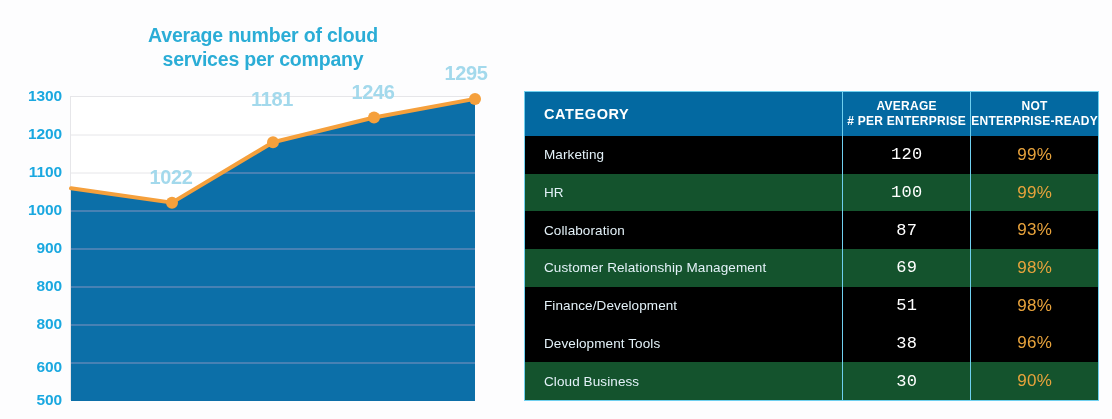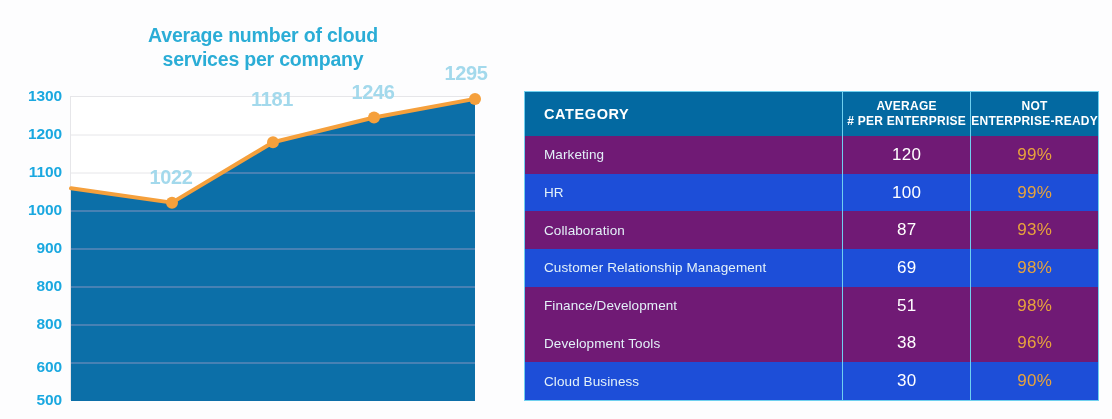--- a/index.html
+++ b/index.html
@@ -128,40 +128,41 @@
     letter-spacing: 0.6px;
   }
   th.h-avg, th.h-ready {
     text-align: center;
     line-height: 1.25;
     border-left: 1.5px solid #6fd0ef;
   }
   th .sub { display: block; }
 
   tbody tr { height: 33px; }
-  tbody tr.odd  td { background: #701a75; }
-  tbody tr.even td { background: #1d4ed8; }
+  tbody tr.odd  td { background: #000000; }
+  tbody tr.even td { background: #14532d; }
 
   tbody td {
     padding: 0;
     vertical-align: middle;
   }
   td.cat {
     text-align: left;
     padding-left: 19px;
     font-size: 13.5px;
     color: #e3f1f8;
     letter-spacing: 0.1px;
   }
   td.avg {
     text-align: center;
     font-size: 17px;
     color: #ffffff;
     border-left: 1.5px solid #6fd0ef;
     letter-spacing: 0.3px;
+    font-family: Liberation Mono, monospace;
   }
   td.ready {
     text-align: center;
     font-size: 17px;
     color: #e8a33c;
     border-left: 1.5px solid #6fd0ef;
     letter-spacing: 0.3px;
   }
 </style>
 </head>

